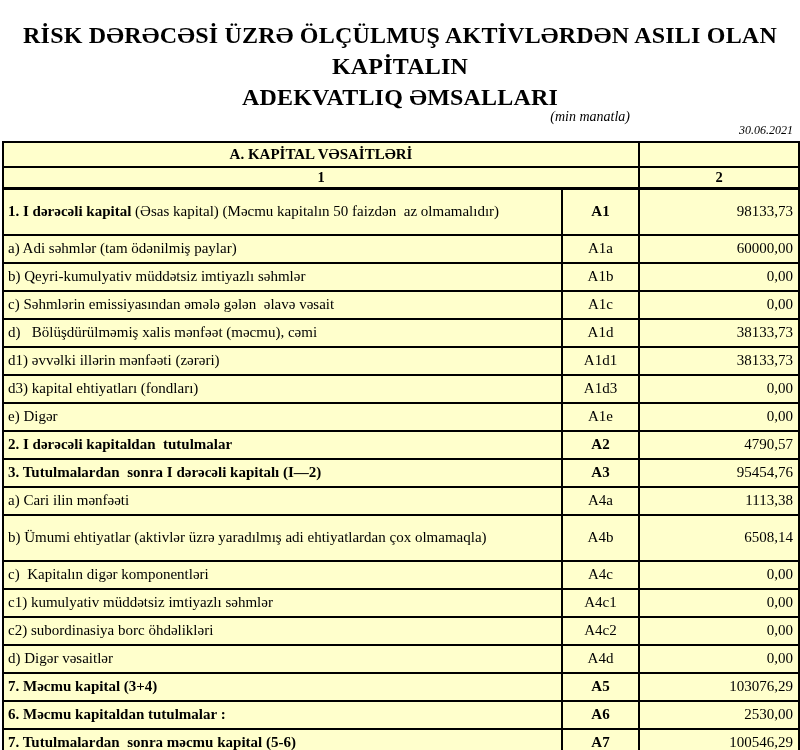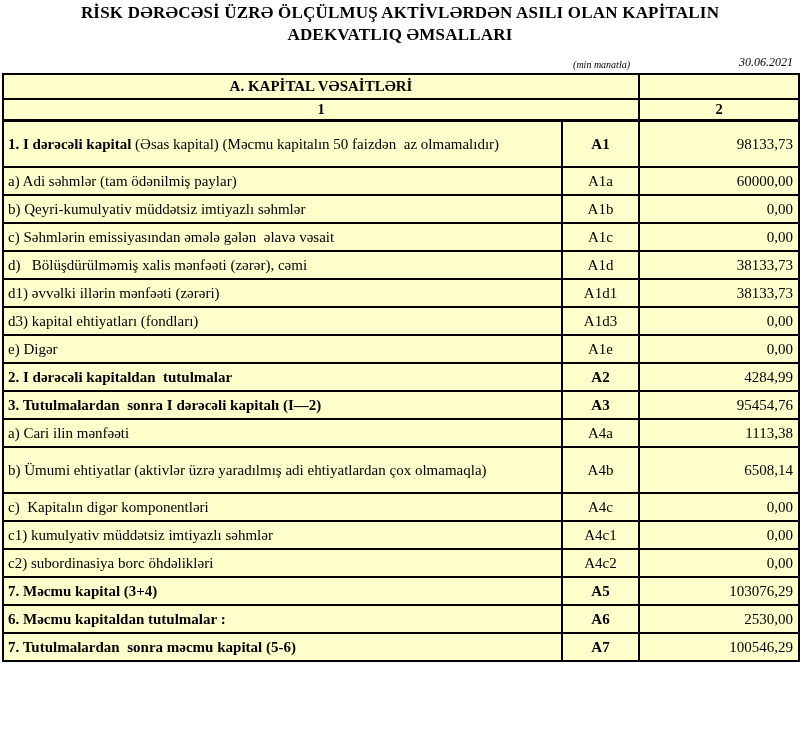--- a/index.html
+++ b/index.html
@@ -6,36 +6,36 @@
     margin: 0;
     padding: 0;
     background: #ffffff;
     width: 800px;
     font-family: "Liberation Serif", "DejaVu Serif", serif;
     color: #000;
   }
   .title {
     font-weight: bold;
     text-align: center;
-    font-size: 17px;
+    font-size: 24px;
     line-height: 1.3;
-    padding-top: 2px;
+    padding-top: 20px;
     white-space: pre-line;
     letter-spacing: 0.2px;
   }
   .meta {
     position: relative;
     height: 27px;
     font-style: italic;
   }
   .unit-note {
     position: absolute;
     right: 170px;
-    bottom: 3px;
-    font-size: 10px;
+    bottom: 16px;
+    font-size: 14px;
   }
   .report-date {
     position: absolute;
     right: 7px;
     bottom: 3px;
     font-size: 12px;
   }
   table.capital {
     border-collapse: collapse;
     table-layout: fixed;
@@ -114,21 +114,21 @@
         <td class="label ind1"><span>b) Qeyri-kumulyativ müddətsiz imtiyazlı səhmlər</span></td>
         <td class="code">A1b</td>
         <td class="value">0,00</td>
       </tr>
       <tr>
         <td class="label ind1"><span>c) Səhmlərin emissiyasından əmələ gələn  əlavə vəsait</span></td>
         <td class="code">A1c</td>
         <td class="value">0,00</td>
       </tr>
       <tr>
-        <td class="label ind1"><span>d)   Bölüşdürülməmiş xalis mənfəəti (zərər), cəmi</span></td>
+        <td class="label ind1"><span>d)   Bölüşdürülməmiş xalis mənfəət (məcmu), cəmi</span></td>
         <td class="code">A1d</td>
         <td class="value">38133,73</td>
       </tr>
       <tr>
         <td class="label ind2"><span>d1) əvvəlki illərin mənfəəti (zərəri)</span></td>
         <td class="code">A1d1</td>
         <td class="value">38133,73</td>
       </tr>
       <tr>
         <td class="label ind2"><span>d3) kapital ehtiyatları (fondları)</span></td>
@@ -136,21 +136,21 @@
         <td class="value">0,00</td>
       </tr>
       <tr>
         <td class="label ind1"><span>e) Digər</span></td>
         <td class="code">A1e</td>
         <td class="value">0,00</td>
       </tr>
       <tr>
         <td class="label ind0"><span class="b">2. I dərəcəli kapitaldan  tutulmalar</span></td>
         <td class="code b">A2</td>
-        <td class="value">4284,99</td>
+        <td class="value">4790,57</td>
       </tr>
       <tr>
         <td class="label ind0"><span class="b">3. Tutulmalardan  sonra I dərəcəli kapitalı (I—2)</span></td>
         <td class="code b">A3</td>
         <td class="value">95454,76</td>
       </tr>
       <tr>
         <td class="label ind1"><span>a) Cari ilin mənfəəti</span></td>
         <td class="code">A4a</td>
         <td class="value">1113,38</td>
@@ -169,20 +169,25 @@
         <td class="label ind2"><span>c1) kumulyativ müddətsiz imtiyazlı səhmlər</span></td>
         <td class="code">A4c1</td>
         <td class="value">0,00</td>
       </tr>
       <tr>
         <td class="label ind2"><span>c2) subordinasiya borc öhdəlikləri</span></td>
         <td class="code">A4c2</td>
         <td class="value">0,00</td>
       </tr>
       <tr>
+        <td class="label ind1"><span>d) Digər vəsaitlər</span></td>
+        <td class="code">A4d</td>
+        <td class="value">0,00</td>
+      </tr>
+      <tr>
         <td class="label ind0"><span class="b">7. Məcmu kapital (3+4)</span></td>
         <td class="code b">A5</td>
         <td class="value">103076,29</td>
       </tr>
       <tr>
         <td class="label ind0"><span class="b">6. Məcmu kapitaldan tutulmalar :</span></td>
         <td class="code b">A6</td>
         <td class="value">2530,00</td>
       </tr>
       <tr>

